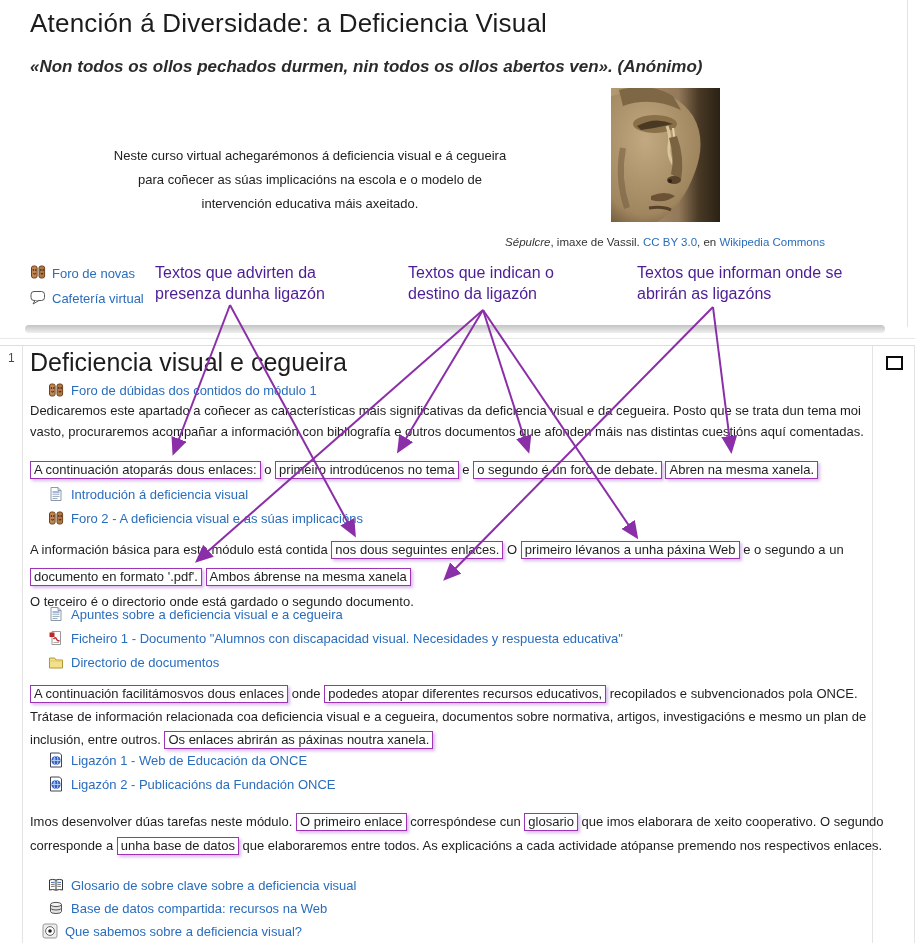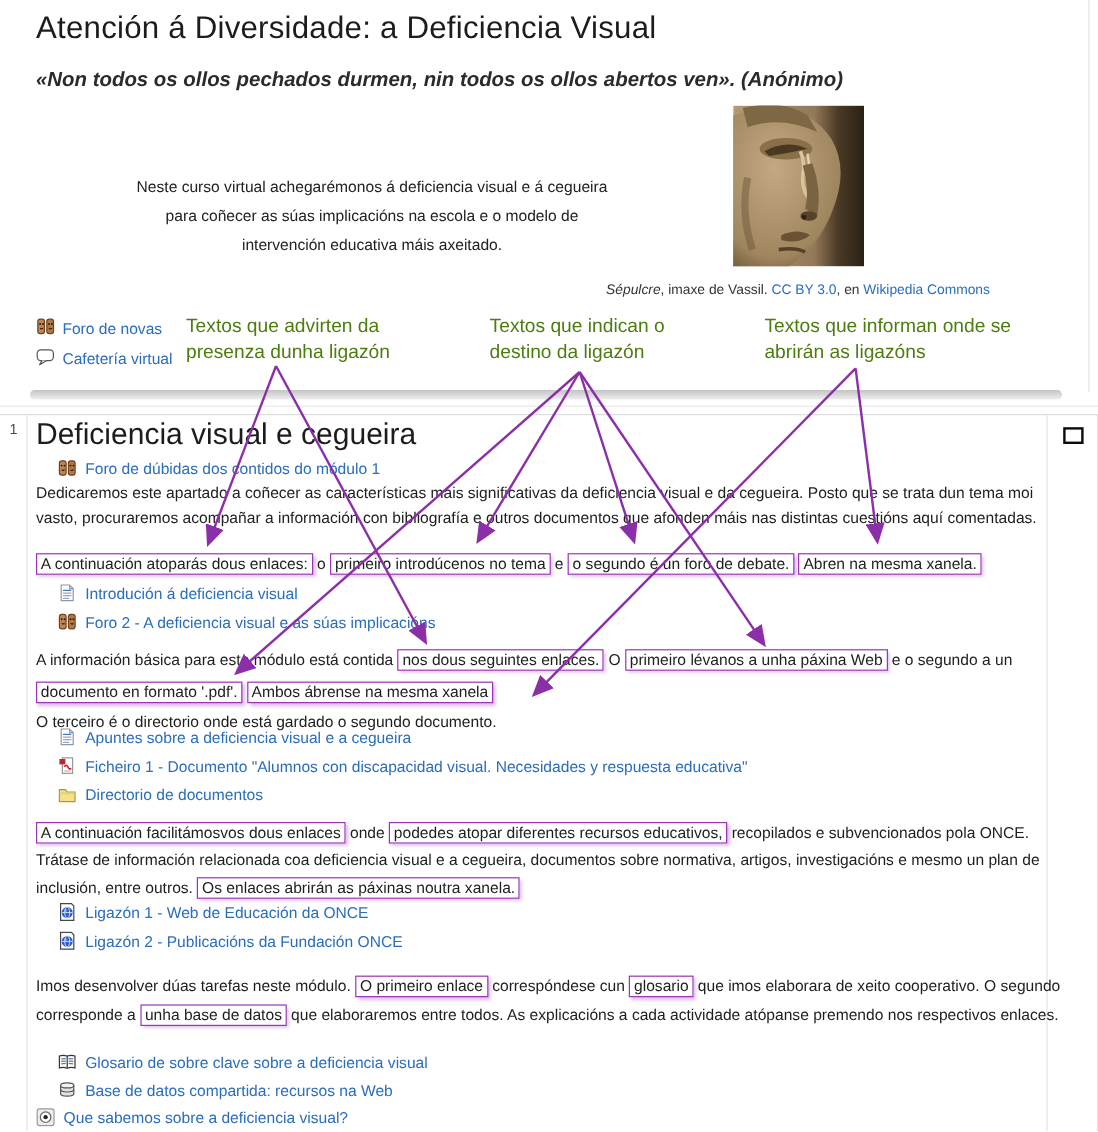--- a/index.html
+++ b/index.html
@@ -6,21 +6,21 @@
   .page{position:relative;width:915px;height:943px;background:#fff;overflow:hidden;
         font-family:"Liberation Sans",sans-serif;color:#222;padding-left:10px;}
   .abs{position:absolute;}
   h1.title{font-size:26px;font-weight:500;color:#1c1c1c;margin:0;letter-spacing:.2px;}
   .quote{font-size:17px;font-weight:bold;font-style:italic;color:#2b2b2b;}
   .intro{font-size:13px;line-height:24px;text-align:center;color:#222;}
   .caption{font-size:11.5px;color:#333;text-align:center;}
   .caption .it{font-style:italic;}
   a.blue{color:#2a6dbd;text-decoration:none;cursor:pointer;}
   .side-row{display:flex;align-items:center;gap:6px;font-size:13px;}
-  .ann{font-size:16px;line-height:21px;color:#4d7c0f;}
+  .ann{font-size:16px;line-height:21px;color:#4c1d95;}
   .divider{background:linear-gradient(#c3c3c3,#efefef);border-radius:5px;height:8px;}
   .hline{background:#e8e8e8;height:1px;}
   .vline{background:#e3e3e3;width:1px;}
   .sec-num{font-size:12px;color:#4a4a4a;}
   h2.sec-head{font-size:25px;font-weight:500;color:#1c1c1c;margin:0;}
   .para{font-size:13px;line-height:21px;color:#1e1e1e;}
   .lh23{line-height:23px;} .lh24{line-height:24px;}
   .hl-box{border:1px solid #9b35b5;padding:0 3px 1px 3px;
           box-shadow:2px 2px 3px rgba(170,100,210,.45);}
   .link-row{display:flex;align-items:center;gap:6px;font-size:13px;white-space:nowrap;}
@@ -247,21 +247,21 @@
   <div class="link-row abs" style="left:48px;top:900px;">
     <span class="ic">
       <svg width="16" height="16" viewBox="0 0 16 16">
           <path d="M2.5,4.5 v7 q0,2 5.5,2 q5.5,0 5.5,-2 v-7" fill="#e3e3e3" stroke="#555"></path>
           <ellipse cx="8" cy="4.5" rx="5.5" ry="2.1" fill="#f2f2f2" stroke="#555"></ellipse>
           <path d="M2.5,8 q0,2 5.5,2 q5.5,0 5.5,-2" fill="none" stroke="#555"></path>
         </svg>
     </span>
     <a class="blue">Base de datos compartida: recursos na Web</a>
   </div>
-  <div class="link-row abs" style="left:30px;top:923px;">
+  <div class="link-row abs" style="left:42px;top:923px;">
     <span class="ic">
       <svg width="16" height="16" viewBox="0 0 16 16">
           <rect x="1" y="1" width="14" height="14" rx="2" fill="#ededed" stroke="#999"></rect>
           <circle cx="8" cy="8" r="4.4" fill="#fff" stroke="#666"></circle>
           <circle cx="8" cy="8" r="1.8" fill="#222"></circle>
         </svg>
     </span>
     <a class="blue">Que sabemos sobre a deficiencia visual?</a>
   </div>
 

